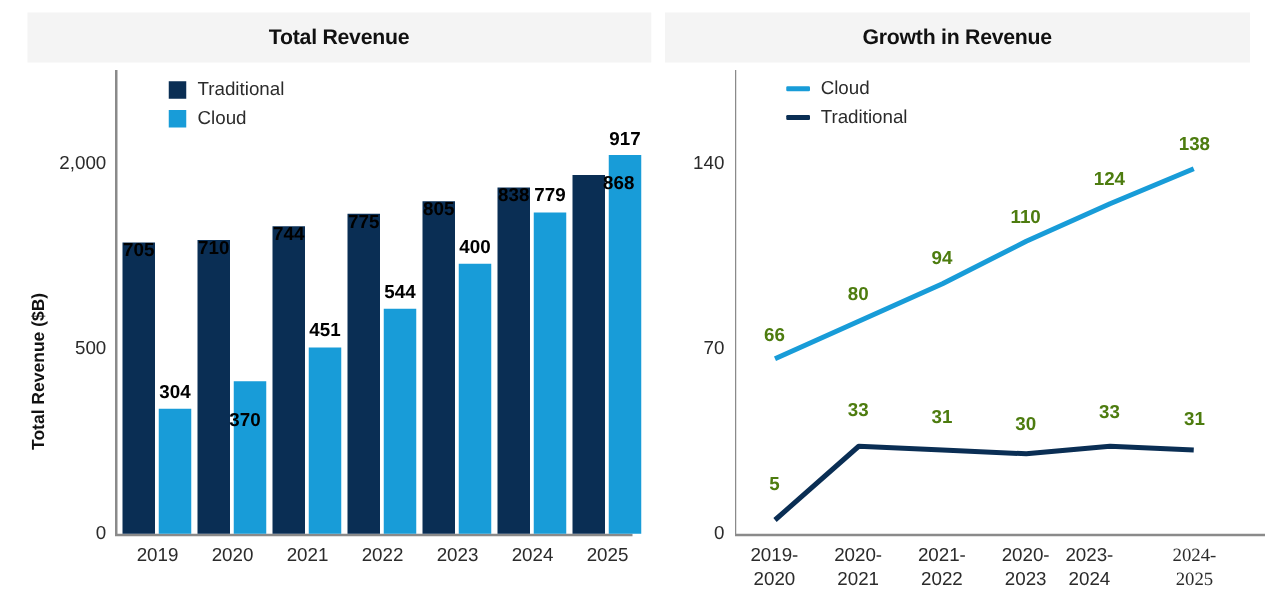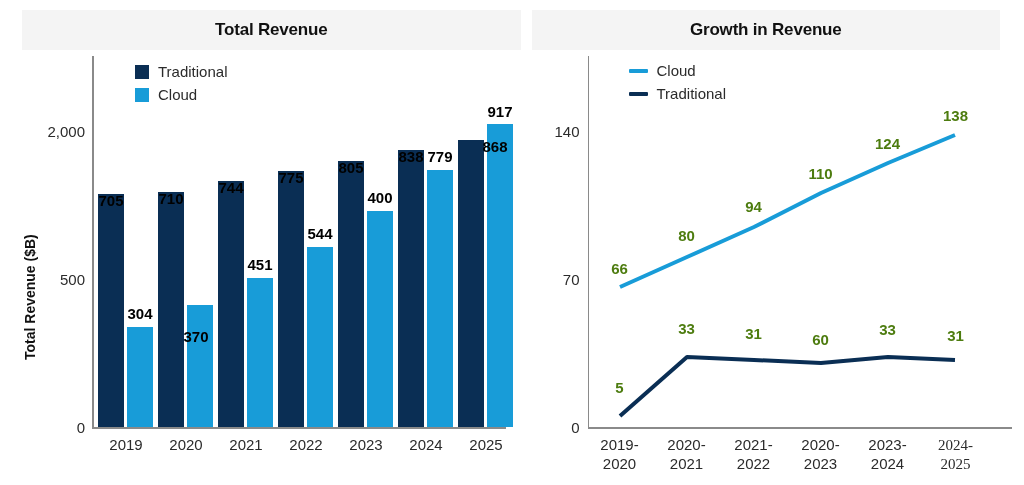--- a/index.html
+++ b/index.html
@@ -267,33 +267,33 @@
       <div class="point-value" style="left:92px; top:260px;">66</div>
       <div class="point-value" style="left:159px; top:227px;">80</div>
       <div class="point-value" style="left:226px; top:198px;">94</div>
       <div class="point-value" style="left:293px; top:165px;">110</div>
       <div class="point-value" style="left:360px; top:135px;">124</div>
       <div class="point-value" style="left:428px; top:107px;">138</div>
 
       <div class="point-value" style="left:92px; top:379px;">5</div>
       <div class="point-value" style="left:159px; top:320px;">33</div>
       <div class="point-value" style="left:226px; top:325px;">31</div>
-      <div class="point-value" style="left:293px; top:331px;">60</div>
+      <div class="point-value" style="left:293px; top:331px;">30</div>
       <div class="point-value" style="left:360px; top:321px;">33</div>
       <div class="point-value" style="left:428px; top:327px;">31</div>
 
       <div class="xcat" style="left:92px; top:436px;">2019-
 2020</div>
       <div class="xcat" style="left:159px; top:436px;">2020-
 2021</div>
       <div class="xcat" style="left:226px; top:436px;">2021-
 2022</div>
       <div class="xcat" style="left:293px; top:436px;">2020-
 2023</div>
-      <div class="xcat" style="left:360px; top:436px;">2023-
+      <div class="xcat" style="left:344px; top:436px;">2023-
 2024</div>
       <div class="xcat" style="left:428px; top:436px;font-family:Liberation Serif, serif;">2024-
 2025</div>
 
     </div>
   </div>
 
 </div>
 
 </body></html>

